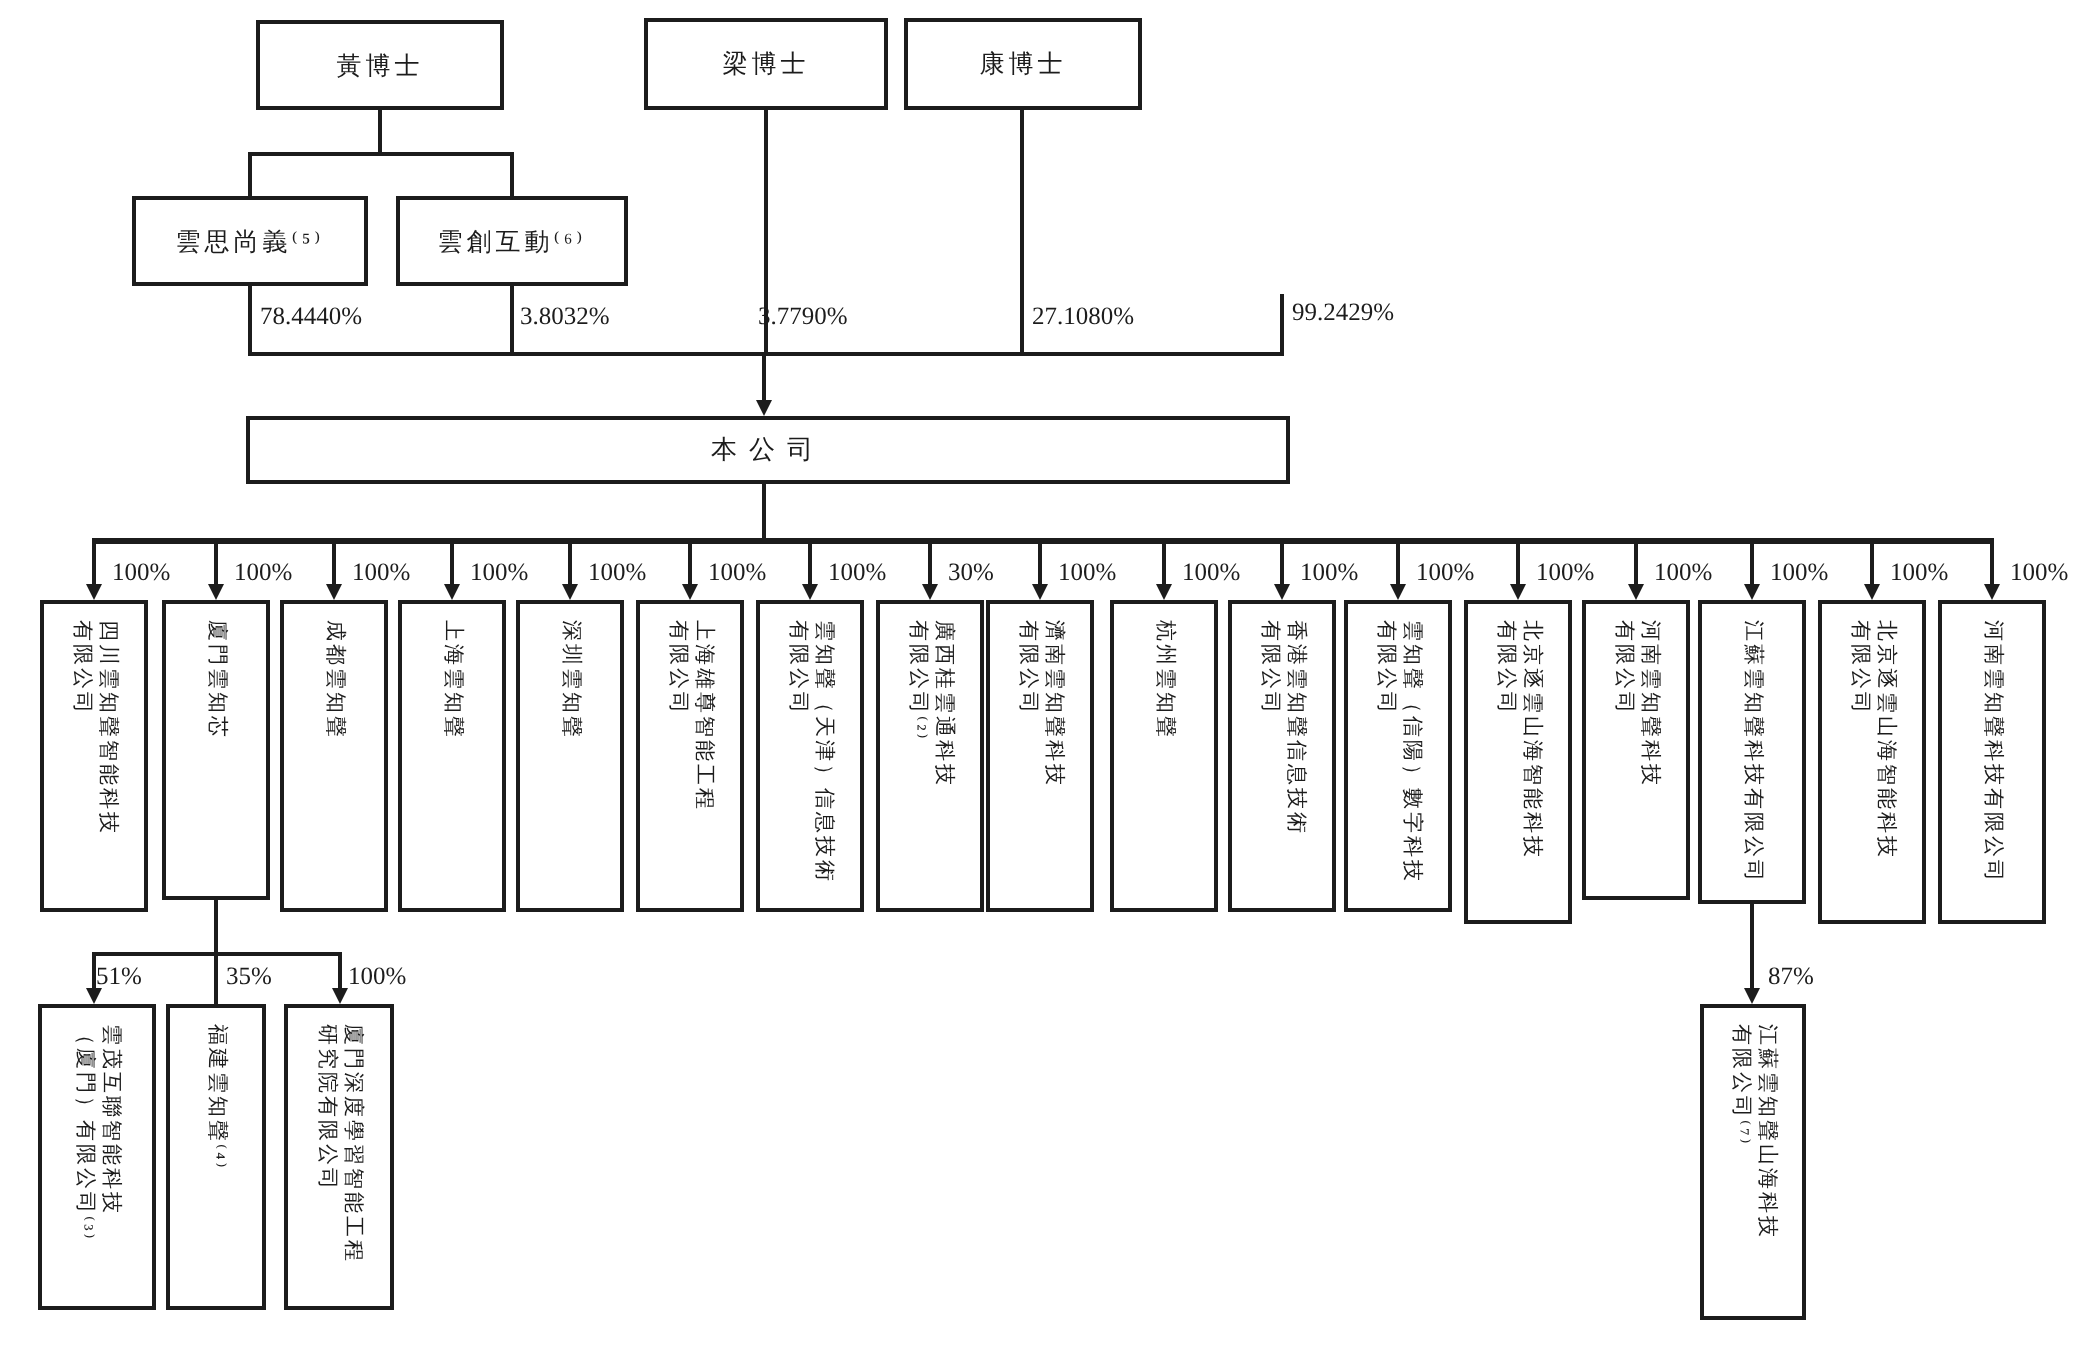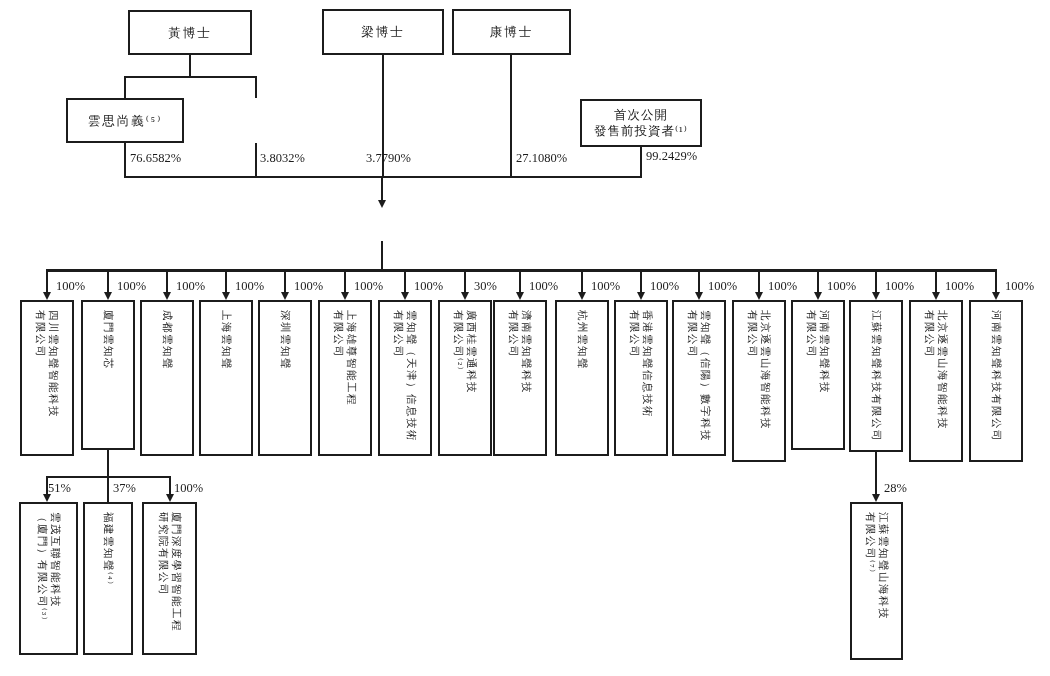--- a/index.html
+++ b/index.html
@@ -42,45 +42,47 @@
   <div class="box" style="left:322px;top:9px;width:122px;height:46px">
     <div class="htext">梁博士</div>
   </div>
   <div class="box" style="left:66px;top:98px;width:118px;height:45px">
     <div class="htext">雲思尚義⁽⁵⁾</div>
   </div>
 
   <div class="box" style="left:452px;top:9px;width:119px;height:46px">
     <div class="htext">康博士</div>
   </div>
-  <div class="box" style="left:580px;top:99px;width:122px;height:48px">
-    <div class="htext" style="letter-spacing:1px">首次公開
-發售前投資者⁽¹⁾</div>
+  <div class="box" style="left:198px;top:98px;width:116px;height:45px">
+    <div class="htext">雲創互動⁽⁶⁾</div>
   </div>
 
   <div class="vline" style="left:189px;top:55px;height:22px"></div>
   <div class="hline" style="left:124px;top:76px;width:133px"></div>
   <div class="vline" style="left:124px;top:76px;height:22px"></div>
   <div class="vline" style="left:255px;top:76px;height:22px"></div>
   <div class="vline" style="left:382px;top:55px;height:122px"></div>
   <div class="vline" style="left:510px;top:55px;height:122px"></div>
   <div class="vline" style="left:124px;top:143px;height:34px"></div>
   <div class="vline" style="left:255px;top:143px;height:34px"></div>
   <div class="vline" style="left:640px;top:147px;height:30px"></div>
   <div class="hline" style="left:124px;top:176px;width:518px"></div>
 
-  <div class="pct" style="left:130px;top:151px">76.6582%</div>
+  <div class="pct" style="left:130px;top:151px">78.4440%</div>
   <div class="pct" style="left:260px;top:151px">3.8032%</div>
-  <div class="pct" style="left:366px;top:151px">3.7790%</div>
+  <div class="pct" style="left:379px;top:151px">3.7790%</div>
   <div class="pct" style="left:516px;top:151px">27.1080%</div>
   <div class="pct" style="left:646px;top:149px">99.2429%</div>
 
   <div class="vline" style="left:381px;top:176px;height:26px"></div>
   <div class="arrow" style="left:377.5px;top:200px"></div>
 
+  <div class="box" style="left:123px;top:208px;width:522px;height:34px">
+    <div class="htext company-label">本公司</div>
+  </div>
 
   <div class="vline" style="left:381px;top:241px;height:30px"></div>
   <div class="hline spine" style="left:46px;top:269px;width:951px"></div>
 
   <div class="vline" style="left:46px;top:271px;height:22px"></div>
   <div class="arrow" style="left:42.5px;top:292px"></div>
   <div class="pct" style="left:56px;top:279px">100%</div>
 
   <div class="vline" style="left:107px;top:271px;height:22px"></div>
   <div class="arrow" style="left:103.5px;top:292px"></div>
@@ -210,36 +212,36 @@
 
   <div class="vline" style="left:107px;top:450px;height:28px"></div>
   <div class="hline" style="left:46px;top:476px;width:125px"></div>
   <div class="vline" style="left:46px;top:476px;height:18px"></div>
   <div class="arrow" style="left:42.5px;top:494px"></div>
   <div class="vline" style="left:107px;top:476px;height:26px"></div>
   <div class="vline" style="left:169px;top:476px;height:18px"></div>
   <div class="arrow" style="left:165.5px;top:494px"></div>
 
   <div class="pct" style="left:48px;top:481px">51%</div>
-  <div class="pct" style="left:113px;top:481px">37%</div>
+  <div class="pct" style="left:113px;top:481px">35%</div>
   <div class="pct" style="left:174px;top:481px">100%</div>
 
   <div class="box vbox" style="left:19px;top:502px;width:59px;height:153px">
     <div class="vtext">雲茂互聯智能科技
 （廈門）有限公司⁽³⁾</div>
   </div>
   <div class="box vbox" style="left:83px;top:502px;width:50px;height:153px">
     <div class="vtext">福建雲知聲⁽⁴⁾</div>
   </div>
   <div class="box vbox" style="left:142px;top:502px;width:55px;height:153px">
     <div class="vtext">廈門深度學習智能工程
 研究院有限公司</div>
   </div>
 
   <div class="vline" style="left:875px;top:452px;height:42px"></div>
   <div class="arrow" style="left:871.5px;top:494px"></div>
-  <div class="pct" style="left:884px;top:481px">28%</div>
+  <div class="pct" style="left:884px;top:481px">87%</div>
   <div class="box vbox" style="left:850px;top:502px;width:53px;height:158px">
     <div class="vtext">江蘇雲知聲山海科技
 有限公司⁽⁷⁾</div>
   </div>
 
 </div>
 
 </body></html>

